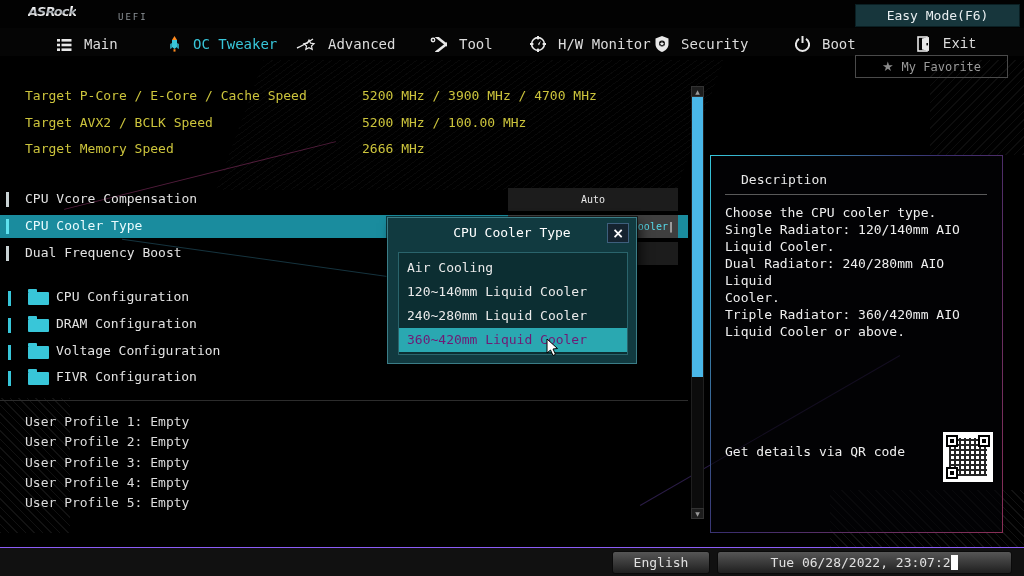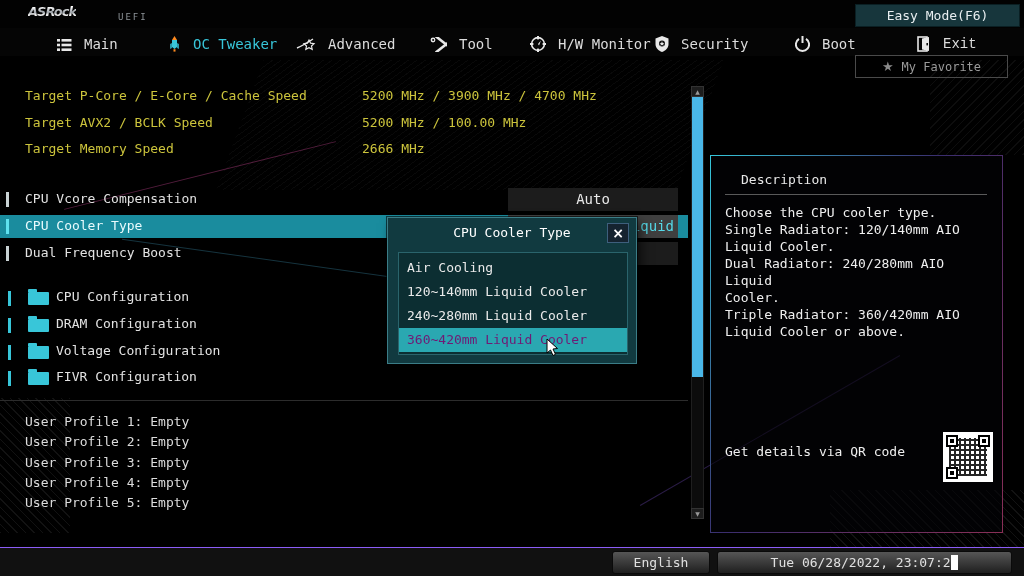--- a/index.html
+++ b/index.html
@@ -36,21 +36,21 @@
   .tline .val { position:absolute; left:337px; top:0; }
 
   
   .marker { position:absolute; left:6px; width:3px; height:15px; top:4px; background:#c9d2d4; }
   .row { left:0; width:688px; height:23px; }
   .row .lbl { position:absolute; left:25px; top:3px; font-size:13px; color:#e2e2e2; white-space:nowrap; }
   .row.sel { background:#1a8c9e; left:0; }
   .row.sel .lbl { color:#e9fbfd; }
   .row.sel .marker { background:#5fe2ef; }
   .valbtn { position:absolute; left:508px; top:0; width:170px; height:23px; background:#1c1c1c;
-            color:#e8e8e8; font-size:14px; text-align:center; line-height:23px; cursor:pointer; }
+            color:#e8e8e8; font-size:10px; text-align:center; line-height:23px; cursor:pointer; }
   .valbtn.cooler { background:#3f3f3f; color:#56d9e8; text-align:right; padding-right:4px; }
   .cursor-bar { color:#fff; }
 
   
   .frow { left:0; width:430px; height:22px; cursor:pointer;padding-left:28px; }
   .frow .marker { background:#38c6d9; left:8px; }
   .folder-icon { position:absolute; left:28px; top:5px; width:21px; height:13px; background:#38c6d9; border-radius:1px; }
   .folder-icon:before { content:""; position:absolute; left:0; top:-3px; width:9px; height:3px; background:#38c6d9; border-radius:1px 1px 0 0; }
   .frow .lbl { position:absolute; left:56px; top:2px; font-size:13px; color:#e2e2e2; white-space:nowrap; }
 

